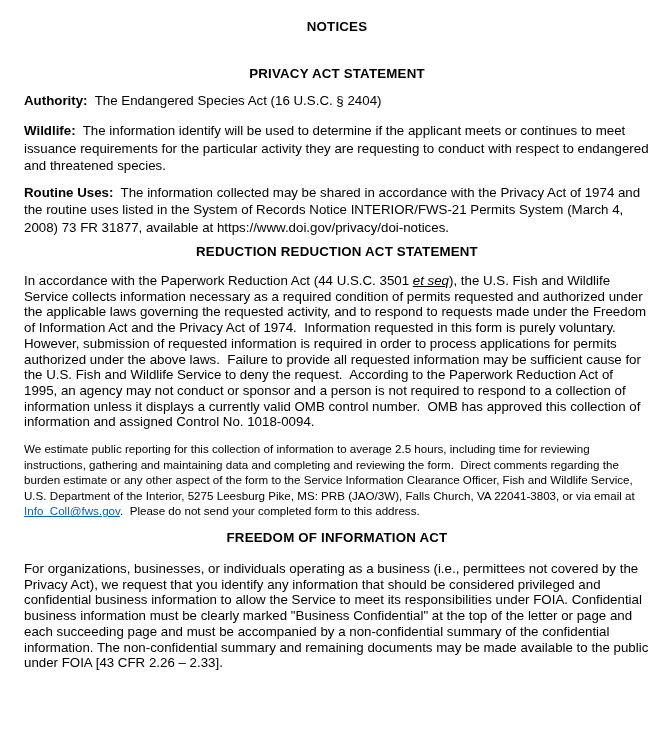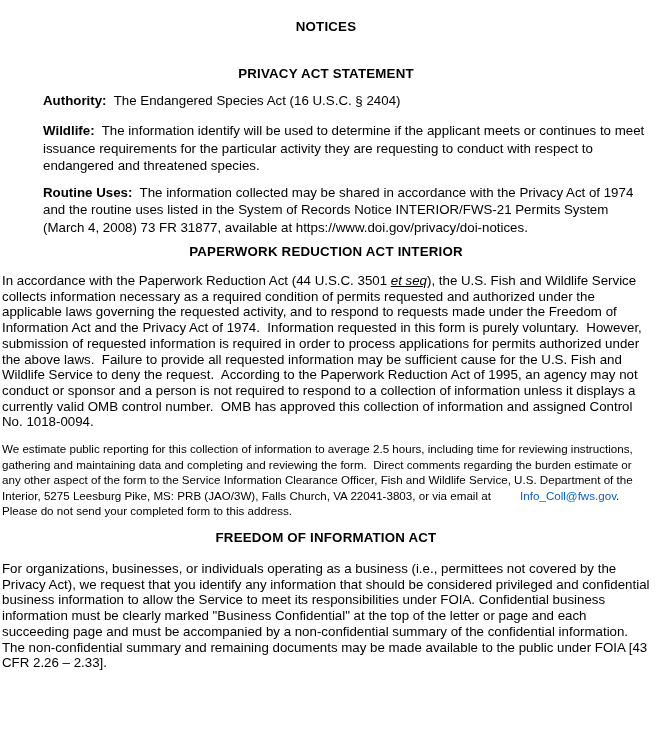--- a/index.html
+++ b/index.html
@@ -5,21 +5,21 @@
   html, body {
     margin: 0;
     padding: 0;
     background: #ffffff;
   }
   .page {
     position: relative;
     width: 660px;
     height: 746px;
     box-sizing: border-box;
-    padding: 18px 10px 0 2px;
+    padding: 18px 10px 0 24px;
     overflow: hidden;
     background: #ffffff;
     color: #000000;
     font-family: "Liberation Sans", sans-serif;
     font-size: 13.3px;
   }
   .doc-title,
   .section-heading {
     text-align: center;
     font-weight: bold;
@@ -27,27 +27,27 @@
     line-height: 17px;
     margin: 0;
     letter-spacing: 0.2px;
   }
   p {
     margin: 0;
     white-space: pre-wrap;
   }
   .label { font-weight: bold; }
   .italic { font-style: italic; text-decoration: underline; }
-  .loose { line-height: 17.3px; margin-left: 41px; }
+  .loose { line-height: 17.3px; }
   .tight { line-height: 15.7px; }
   .small { font-size: 11.6px; line-height: 15.6px; }
   .email-link {
     color: #0563c1;
+    text-decoration: underline;
     cursor: pointer;
-    margin-left: 26px;
   }
   
   #privacy-heading   { margin-top: 30px; }
   #authority-para    { margin-top: 10px; }
   #purpose-para      { margin-top: 13px; }
   #routine-para      { margin-top: 10px; }
   #disclosure-para   { margin-top: 13px; }
   #paperwork-heading { margin-top: 7px; }
   #paperwork-para    { margin-top: 13px; }
   #burden-heading    { margin-top: 14px; }
@@ -64,21 +64,21 @@
 
   <div class="section-heading" id="privacy-heading">PRIVACY ACT STATEMENT</div>
 
   <p class="loose" id="authority-para"><span class="label">Authority:</span><span>  The Endangered Species Act (16 U.S.C. § 2404)</span></p>
 
   <p class="loose" id="purpose-para"><span class="label">Wildlife:</span><span>  The information identify will be used to determine if the applicant meets or continues to meet issuance requirements for the particular activity they are requesting to conduct with respect to endangered and threatened species.</span></p>
 
   <p class="loose" id="routine-para"><span class="label">Routine Uses:</span><span>  The information collected may be shared in accordance with the Privacy Act of 1974 and the routine uses listed in the System of Records Notice INTERIOR/FWS-21 Permits System (March 4, 2008) 73 FR 31877, available at https://www.doi.gov/privacy/doi-notices.</span></p>
 
 
-  <div class="section-heading" id="paperwork-heading">PAPERWORK REDUCTION ACT INTERIOR</div>
+  <div class="section-heading" id="paperwork-heading">REDUCTION REDUCTION ACT STATEMENT</div>
 
   <p class="tight" id="paperwork-para"><span>In accordance with the Paperwork Reduction Act (44 U.S.C. 3501 </span><span class="italic">et seq</span><span>), the U.S. Fish and Wildlife Service collects information necessary as a required condition of permits requested and authorized under the applicable laws governing the requested activity, and to respond to requests made under the Freedom of Information Act and the Privacy Act of 1974.  Information requested in this form is purely voluntary.  However, submission of requested information is required in order to process applications for permits authorized under the above laws.  Failure to provide all requested information may be sufficient cause for the U.S. Fish and Wildlife Service to deny the request.  According to the Paperwork Reduction Act of 1995, an agency may not conduct or sponsor and a person is not required to respond to a collection of information unless it displays a currently valid OMB control number.  OMB has approved this collection of information and assigned Control No. 1018-0094.</span></p>
 
 
   <p class="small" id="burden-para"><span>We estimate public reporting for this collection of information to average 2.5 hours, including time for reviewing instructions, gathering and maintaining data and completing and reviewing the form.  Direct comments regarding the burden estimate or any other aspect of the form to the Service Information Clearance Officer, Fish and Wildlife Service, U.S. Department of the Interior, 5275 Leesburg Pike, MS: PRB (JAO/3W), Falls Church, VA 22041-3803, or via email at </span><a class="email-link">Info_Coll@fws.gov</a><span>.  Please do not send your completed form to this address.</span></p>
 
   <div class="section-heading" id="foia-heading">FREEDOM OF INFORMATION ACT</div>
 
   <p class="tight" id="foia-para">For organizations, businesses, or individuals operating as a business (i.e., permittees not covered by the Privacy Act), we request that you identify any information that should be considered privileged and confidential business information to allow the Service to meet its responsibilities under FOIA. Confidential business information must be clearly marked "Business Confidential" at the top of the letter or page and each succeeding page and must be accompanied by a non-confidential summary of the confidential information. The non-confidential summary and remaining documents may be made available to the public under FOIA [43 CFR 2.26 – 2.33].</p>
 

